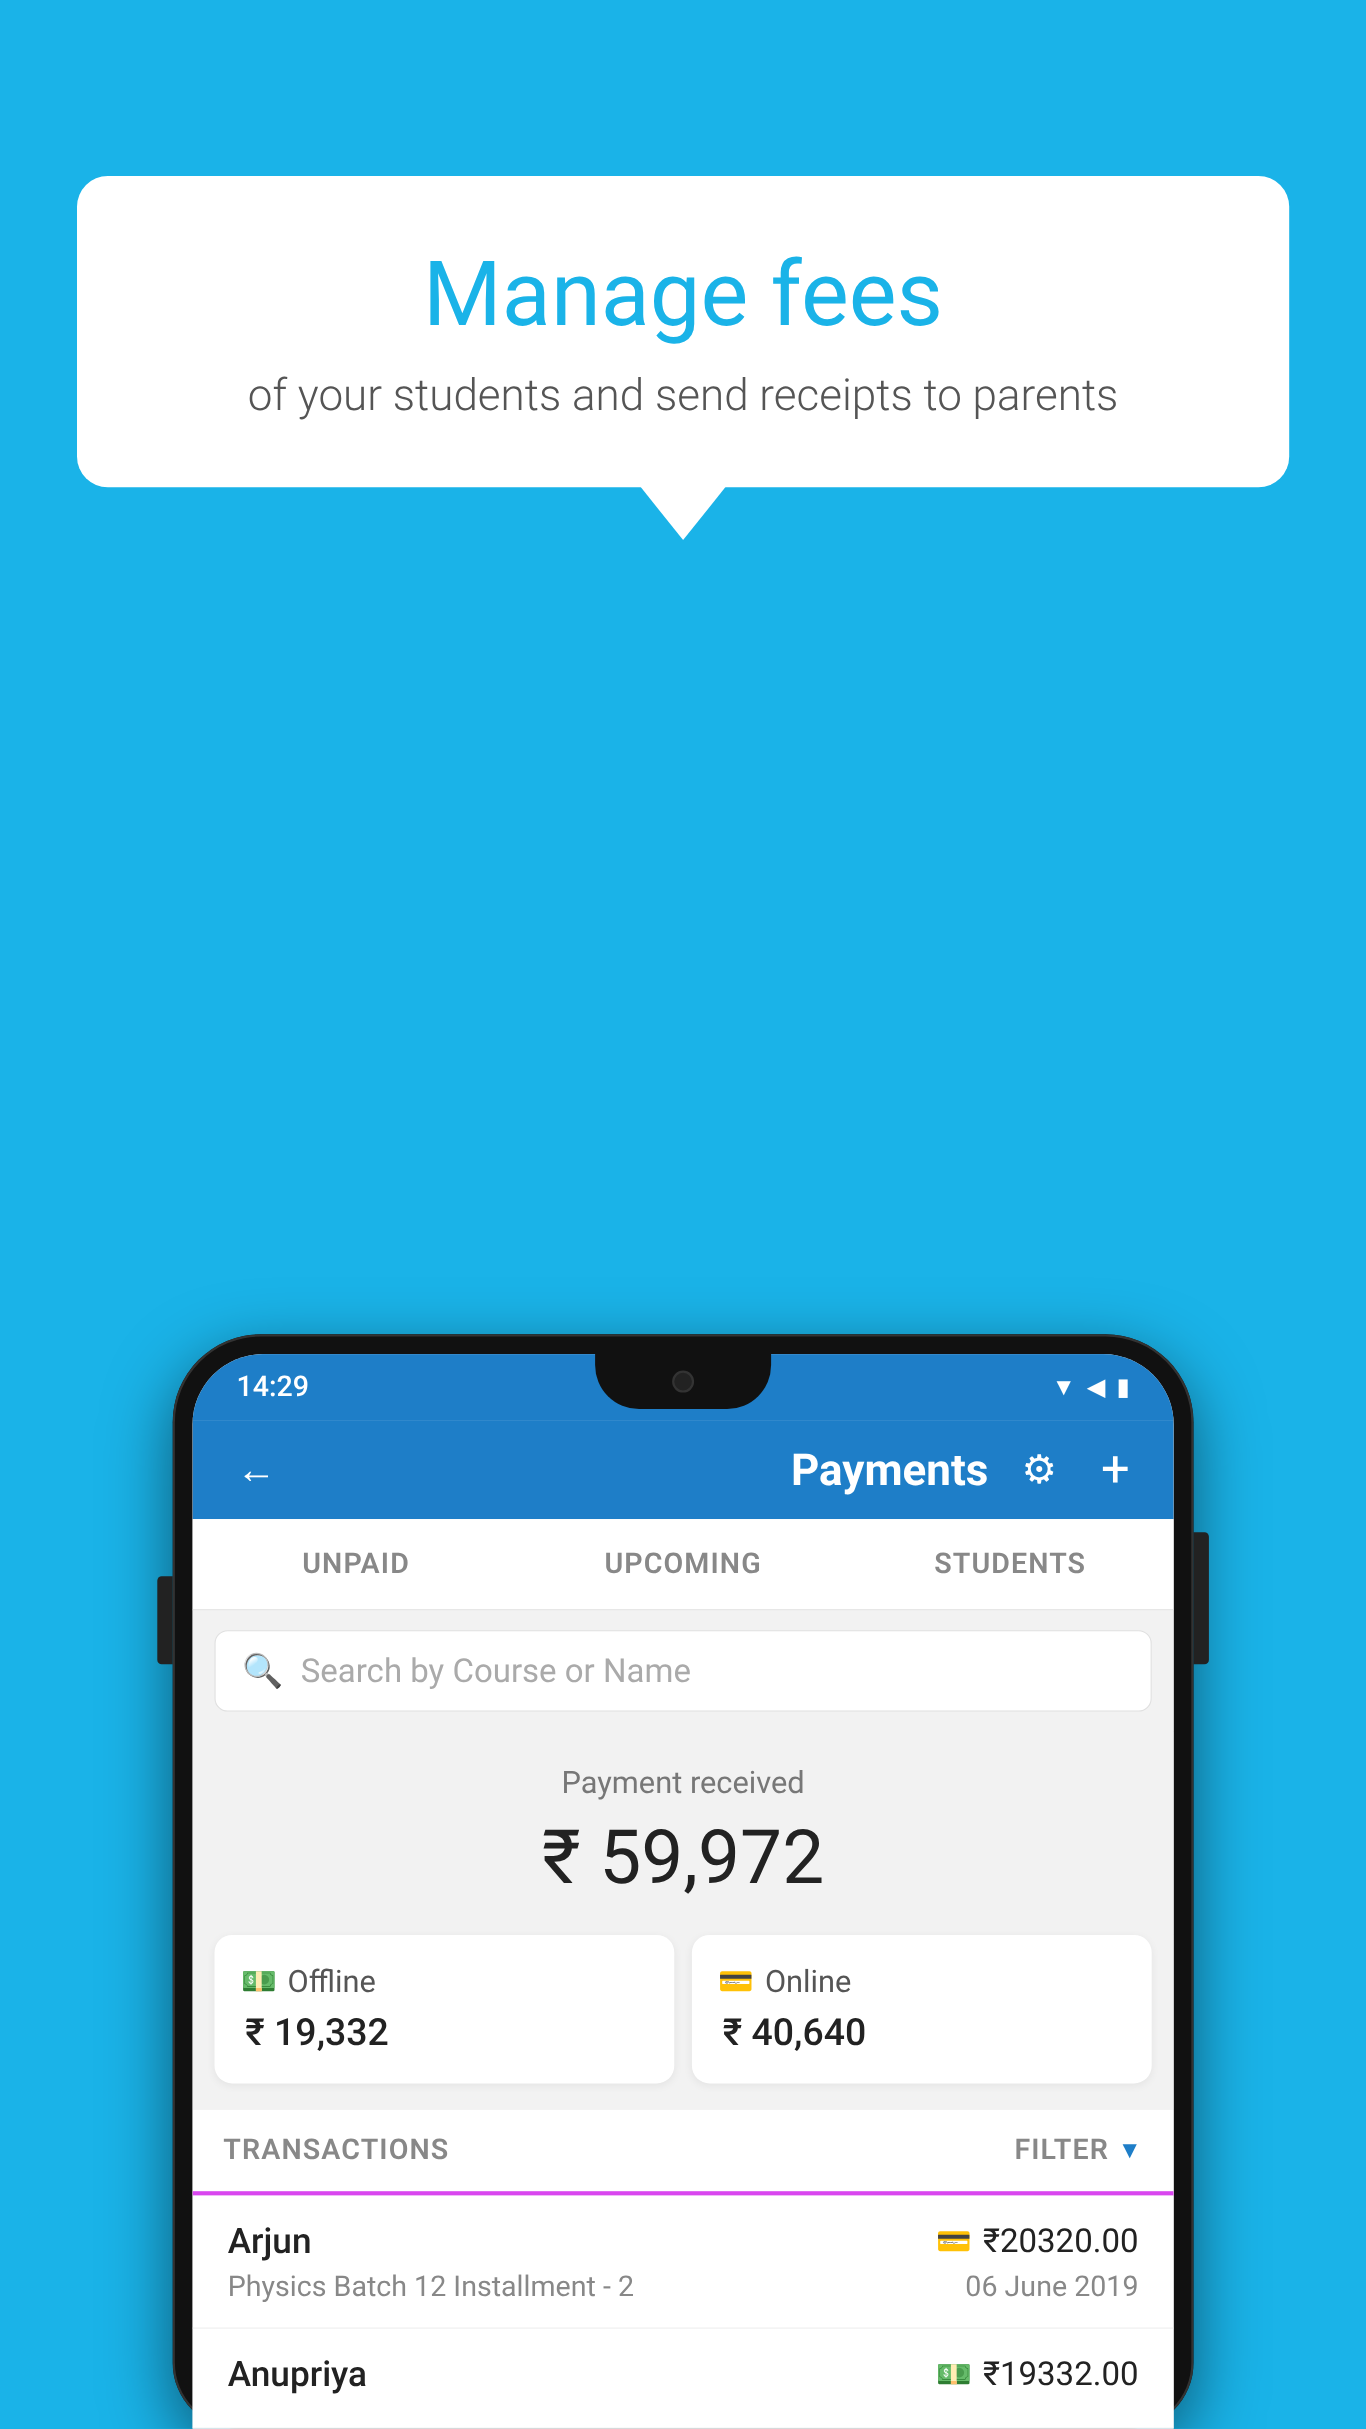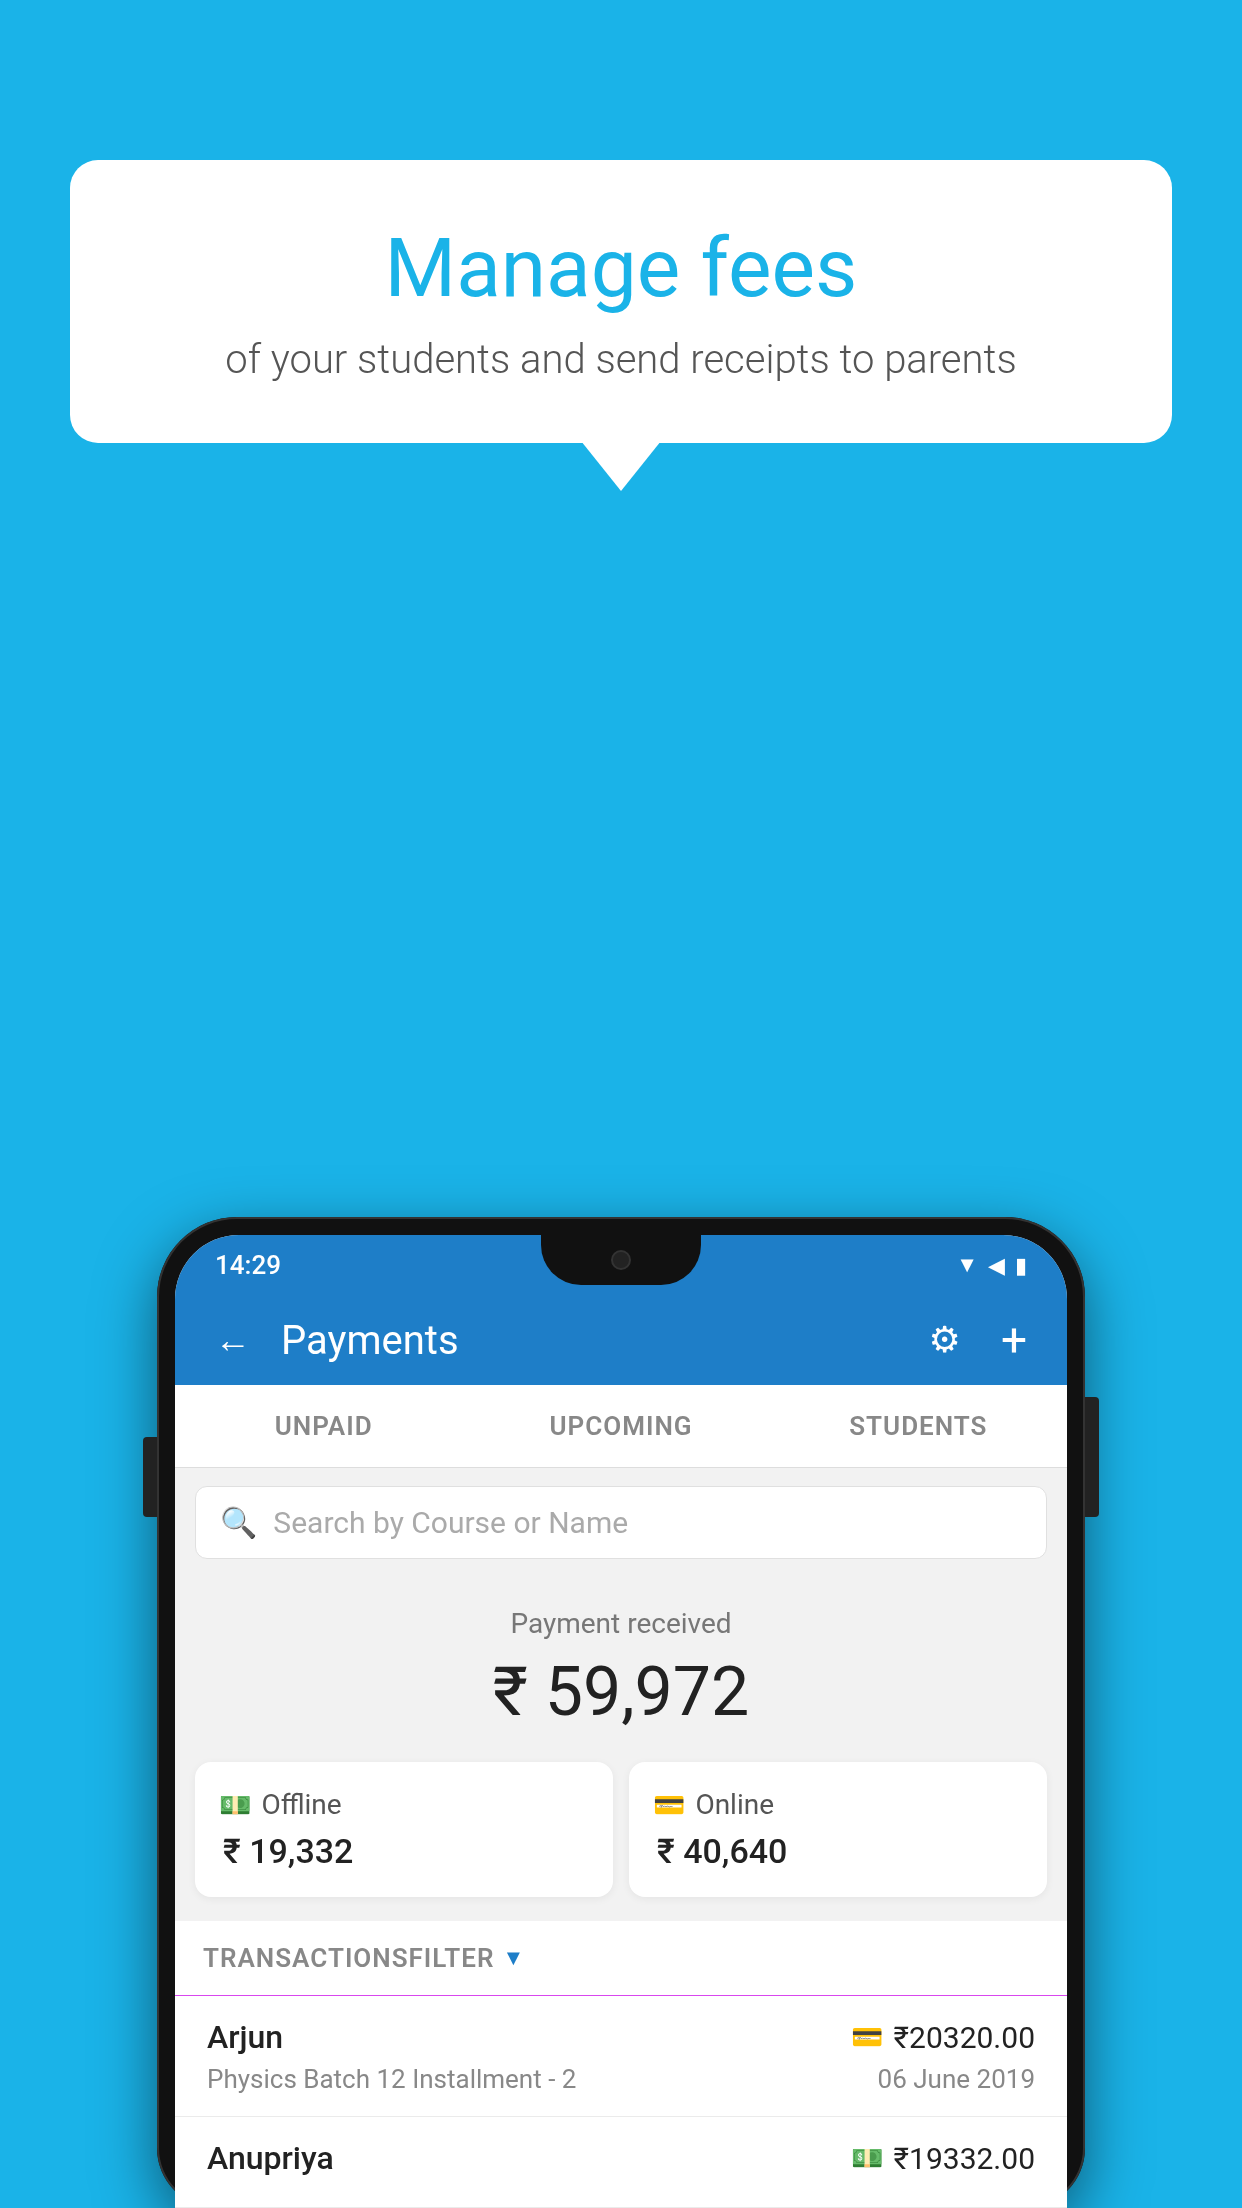--- a/index.html
+++ b/index.html
@@ -169,22 +169,23 @@
     .back-arrow {
       color: white;
       font-size: 36px;
       cursor: pointer;
       padding: 10px;
     }
 
     .header-title {
       color: white;
       font-size: 40px;
-      font-weight: 400;
+      font-weight: 700;
       flex: 1;
+      text-align: right;
     }
 
     .header-gear {
       color: white;
       font-size: 36px;
       cursor: pointer;
       padding: 10px;
     }
 
     .header-plus {
@@ -312,23 +313,23 @@
       font-size: 34px;
       font-weight: 500;
       padding-left: 4px;
     }
 
     
     .transactions-header {
       background: white;
       display: flex;
       align-items: center;
-      justify-content: flex-start;
+      justify-content: space-between;
       padding: 22px 28px;
-      border-bottom: 1px solid #d946ef;
+      border-bottom: 4px solid #d946ef;
     }
 
     .transactions-label {
       color: #888;
       font-size: 26px;
       font-weight: 600;
       letter-spacing: 1px;
     }
 
     .filter-label {

